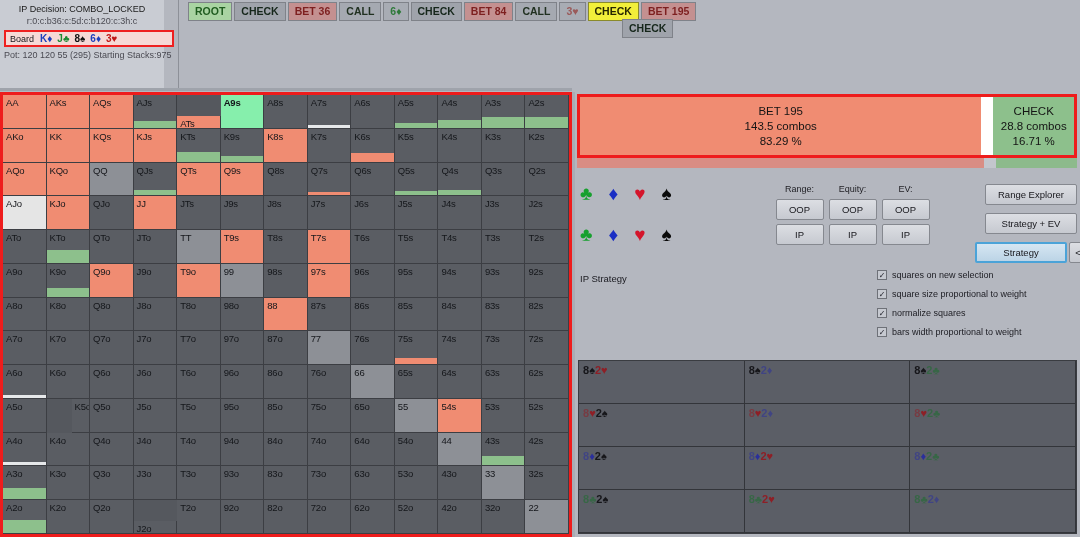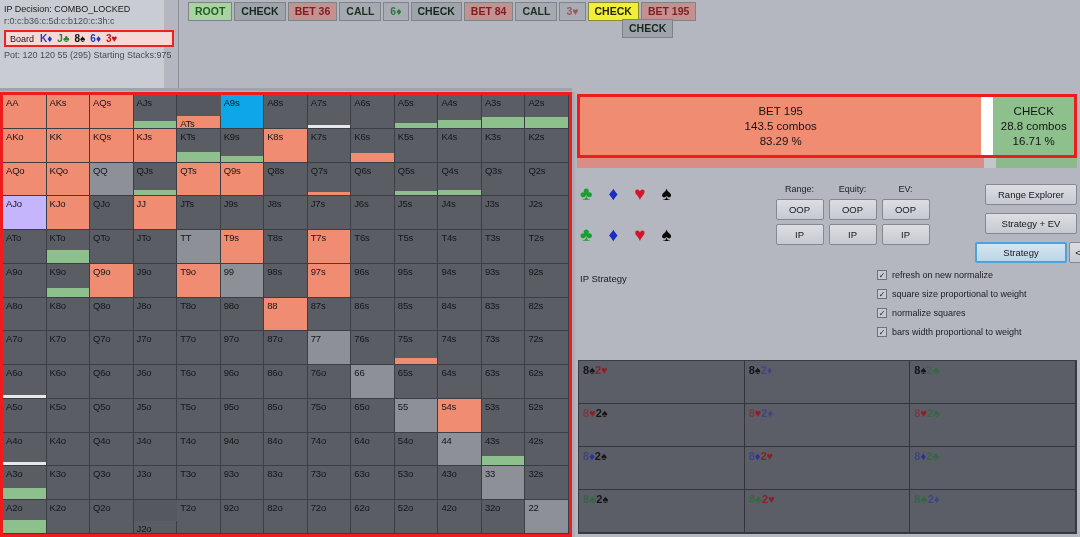--- a/index.html
+++ b/index.html
@@ -8,21 +8,21 @@
     width: 1080px; height: 537px;
     overflow: hidden;
     background: #b4b7bf;
     font-family: "Liberation Sans", sans-serif;
   }
   #app { position: relative; width: 1080px; height: 537px; }
 
   
   .info-panel {
     position: absolute; left: 0; top: 0; width: 164px; height: 88px;
-    background: #c9ccd3; padding: 3px 4px 0 4px;
+    background: #c9ccd3; padding: 3px 4px 0 4px; text-align: center;
   }
   .info-line { font-size: 9px; color: #1a1a1a; line-height: 12px; white-space: nowrap; }
   .info-line.dim { color: #4a4a52; }
   .board-row {
     display: flex; align-items: center; gap: 6px;
     border: 2px solid #ee2020; background: #f6d9d6;
     padding: 1px 4px; margin: 3px 0 2px 0; width: 170px;
   }
   .board-label { font-size: 9px; color: #15151a; }
   .board-cards { display: flex; gap: 5px; }
@@ -217,21 +217,21 @@
         <div class="cell" style="background: rgb(240, 140, 114);">
           <span class="cell-label">AQs</span>
         </div>
         <div class="cell" style="background: rgb(90, 93, 99);">
           <div class="bar" style="height: 7px; background: rgb(141, 192, 140);"></div>
           <span class="cell-label">AJs</span>
         </div>
         <div class="cell" style="background: rgb(240, 140, 114); margin-top: 21px;">
           <span class="cell-label">ATs</span>
         </div>
-        <div class="cell" style="background: #0ea5e9;">
+        <div class="cell" style="background: #86efac; font-weight: bold;">
           <span class="cell-label">A9s</span>
         </div>
         <div class="cell" style="background: rgb(90, 93, 99);">
           <span class="cell-label">A8s</span>
         </div>
         <div class="cell" style="background: rgb(90, 93, 99);">
           <div class="bar" style="height: 3px; background: rgb(230, 232, 234);"></div>
           <span class="cell-label">A7s</span>
         </div>
         <div class="cell" style="background: rgb(90, 93, 99);">
@@ -331,21 +331,21 @@
         <div class="cell" style="background: rgb(90, 93, 99);">
           <div class="bar" style="height: 5px; background: rgb(141, 192, 140);"></div>
           <span class="cell-label">Q4s</span>
         </div>
         <div class="cell" style="background: rgb(90, 93, 99);">
           <span class="cell-label">Q3s</span>
         </div>
         <div class="cell" style="background: rgb(90, 93, 99);">
           <span class="cell-label">Q2s</span>
         </div>
-        <div class="cell" style="background: #c4b5fd;">
+        <div class="cell" style="background: #e5e5e5;">
           <span class="cell-label">AJo</span>
         </div>
         <div class="cell" style="background: rgb(240, 140, 114);">
           <span class="cell-label">KJo</span>
         </div>
         <div class="cell" style="background: rgb(90, 93, 99);">
           <span class="cell-label">QJo</span>
         </div>
         <div class="cell" style="background: rgb(240, 140, 114);">
           <span class="cell-label">JJ</span>
@@ -572,21 +572,21 @@
         </div>
         <div class="cell" style="background: rgb(90, 93, 99);">
           <span class="cell-label">63s</span>
         </div>
         <div class="cell" style="background: rgb(90, 93, 99);">
           <span class="cell-label">62s</span>
         </div>
         <div class="cell" style="background: rgb(90, 93, 99);">
           <span class="cell-label">A5o</span>
         </div>
-        <div class="cell" style="background: rgb(90, 93, 99);">
+        <div class="cell" style="background: rgb(90, 93, 99); margin-left: 25px;">
           <span class="cell-label">K5o</span>
         </div>
         <div class="cell" style="background: rgb(90, 93, 99);">
           <span class="cell-label">Q5o</span>
         </div>
         <div class="cell" style="background: rgb(90, 93, 99);">
           <span class="cell-label">J5o</span>
         </div>
         <div class="cell" style="background: rgb(90, 93, 99);">
           <span class="cell-label">T5o</span>
@@ -806,21 +806,21 @@
       </div>
       <div class="rb-row">
         <span class="btn wide sel">Strategy</span>
         <span class="btn tiny">&lt;</span>
       </div>
     </div>
 
     <div class="checks" id="checks">
         <div class="chk-row">
           <span class="chk-box">✓</span>
-          <span class="chk-label">refresh on new normalize</span>
+          <span class="chk-label">squares on new selection</span>
         </div>
         <div class="chk-row">
           <span class="chk-box">✓</span>
           <span class="chk-label">square size proportional to weight</span>
         </div>
         <div class="chk-row">
           <span class="chk-box">✓</span>
           <span class="chk-label">normalize squares</span>
         </div>
         <div class="chk-row">

